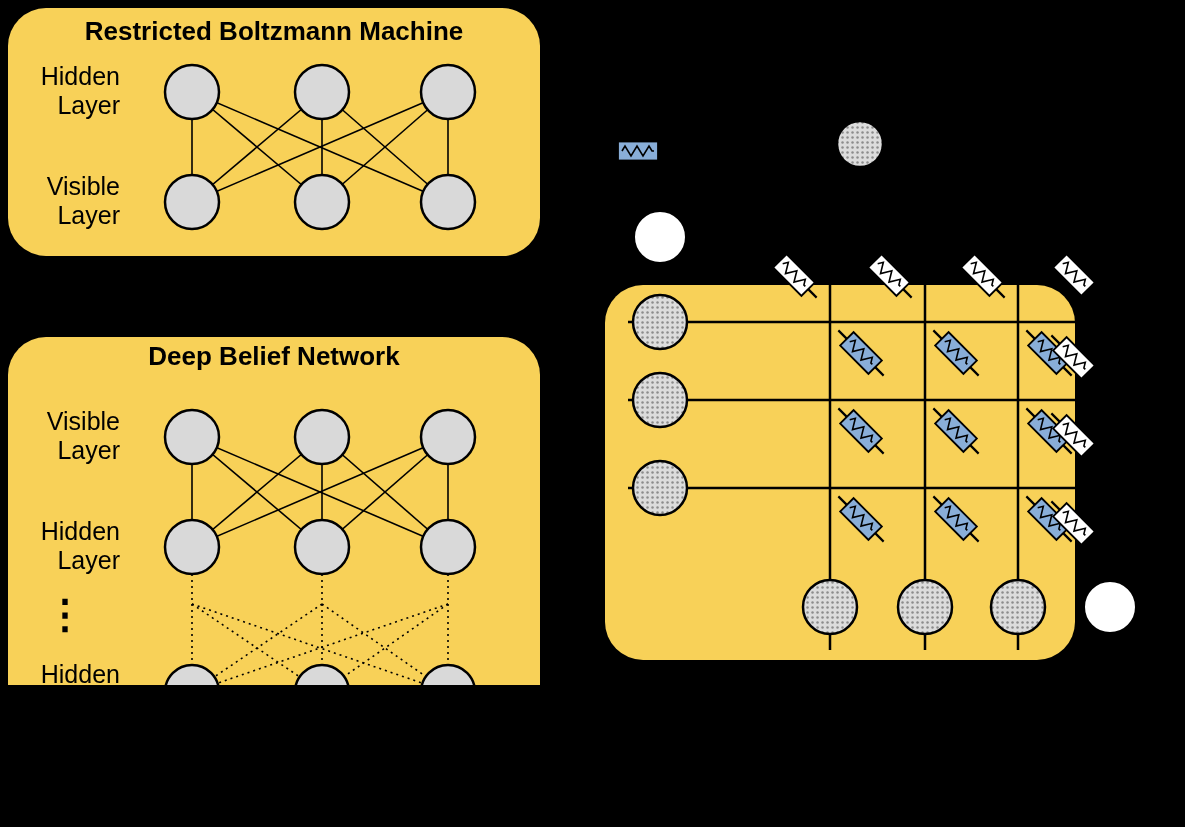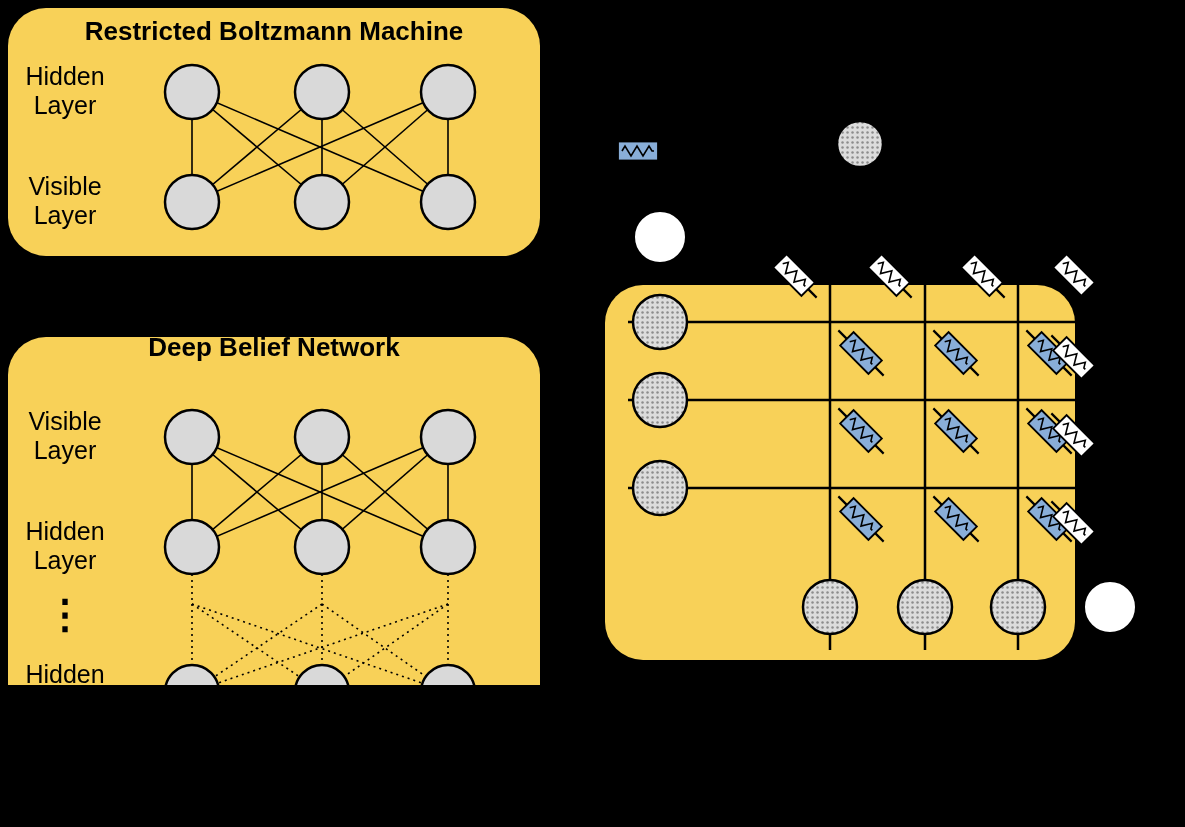--- a/index.html
+++ b/index.html
@@ -1,20 +1,20 @@
 <!DOCTYPE html>
 <html><head>
 <meta charset="utf-8">
 <style>
   html,body{margin:0;padding:0;background:#000;}
   #canvas{position:relative;width:1185px;height:685px;background:#000;overflow:hidden;
           font-family:"Liberation Sans", sans-serif;}
   #scene{position:absolute;left:0;top:0;}
   .panel-title{position:absolute;text-align:center;font-weight:bold;font-size:26px;color:#000;}
-  .layer-label{position:absolute;left:10px;width:110px;text-align:center;font-size:25px;
+  .layer-label{position:absolute;left:10px;width:110px;text-align:right;font-size:25px;
                line-height:1.15;color:#000;}
   .ellipsis{position:absolute;left:10px;width:110px;text-align:center;font-size:40px;
             font-weight:bold;line-height:1;color:#000;}
 </style>
 </head>
 <body>
 
 <div id="canvas">
 
   <svg id="scene" width="1185" height="827" viewBox="0 0 1185 827">
@@ -194,19 +194,19 @@
         <rect x="-20" y="-9.5" width="40" height="19" fill="#89AED8" stroke="#000000" stroke-width="1.8"></rect>
         <polyline points="-16,0 -13,-5 -7,5 -1,-5 5,5 11,-5 14,0 16,0" fill="none" stroke="#000000" stroke-width="1.6"></polyline>
       </g>
       <circle cx="860" cy="144" r="23" fill="url(#dotpat)" stroke="#000000" stroke-width="2.5"></circle>
     </svg>
 
   <div class="panel-title" style="left:8px;top:16px;width:532px;">Restricted Boltzmann Machine</div>
   <div class="layer-label" style="top:62px;">Hidden Layer</div>
   <div class="layer-label" style="top:172px;">Visible Layer</div>
 
-  <div class="panel-title" style="left:8px;top:332px;width:532px;">Deep Belief Network</div>
+  <div class="panel-title" style="left:8px;top:341px;width:532px;">Deep Belief Network</div>
   <div class="layer-label" style="top:407px;">Visible Layer</div>
   <div class="layer-label" style="top:517px;">Hidden Layer</div>
   <div class="ellipsis" style="top:594px;">⋮</div>
   <div class="layer-label" style="top:660px;">Hidden Layer</div>
 
 </div>
 
 </body></html>

